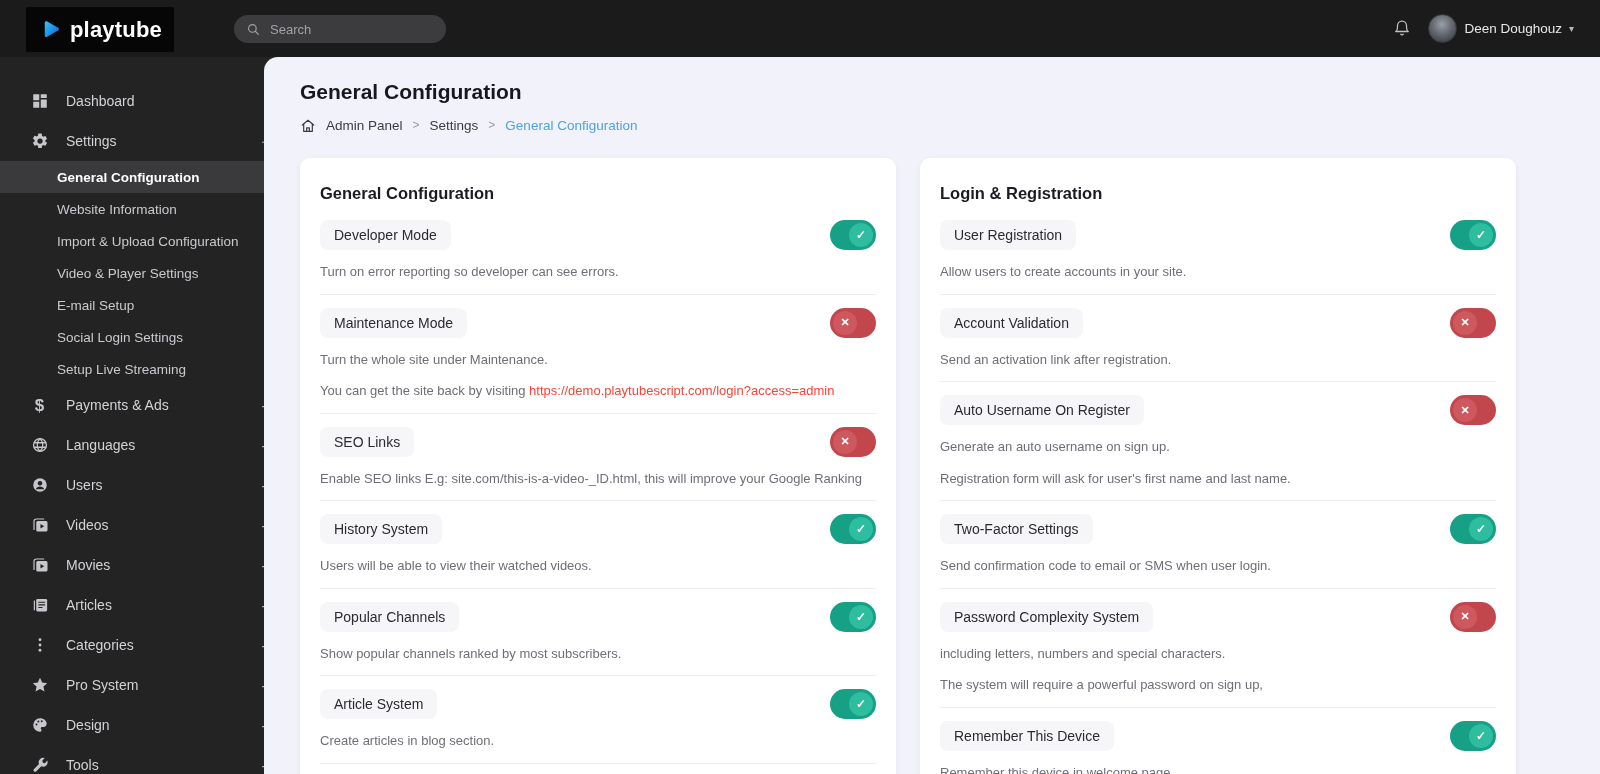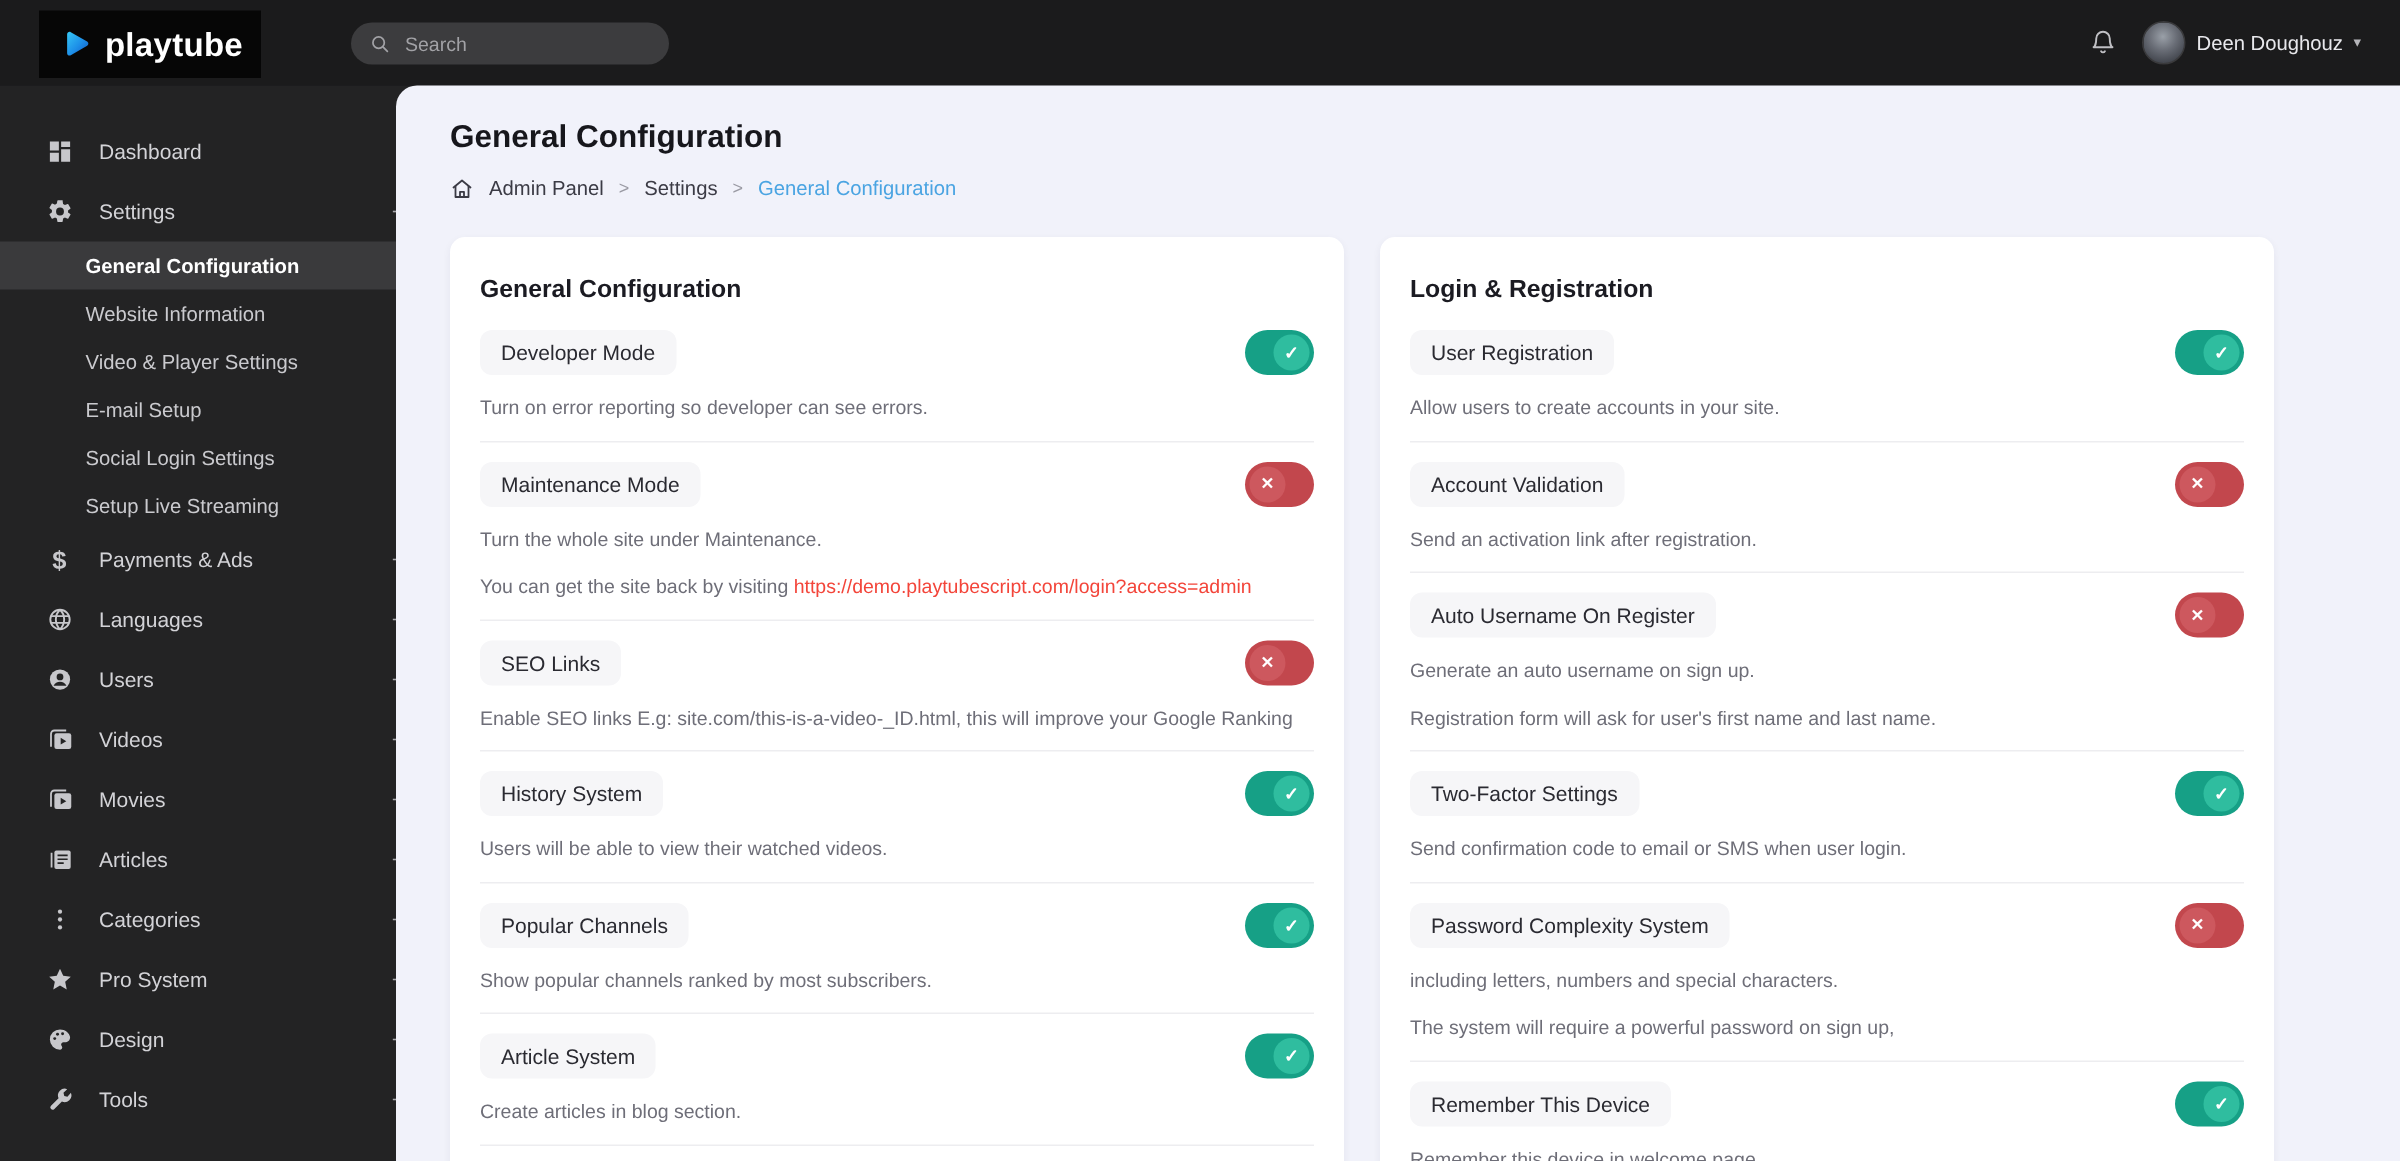--- a/index.html
+++ b/index.html
@@ -133,20 +133,23 @@
       </div>
       <div class="submenu">
         <div class="sub-item active">
           <span>General Configuration</span>
           <div class="active-arrow"></div>
         </div>
         <div class="sub-item">
           <span>Website Information</span>
         </div>
         <div class="sub-item">
+          <span>Import &amp; Upload Configuration</span>
+        </div>
+        <div class="sub-item">
           <span>Video &amp; Player Settings</span>
         </div>
         <div class="sub-item">
           <span>E-mail Setup</span>
         </div>
         <div class="sub-item">
           <span>Social Login Settings</span>
         </div>
         <div class="sub-item">
           <span>Setup Live Streaming</span>

